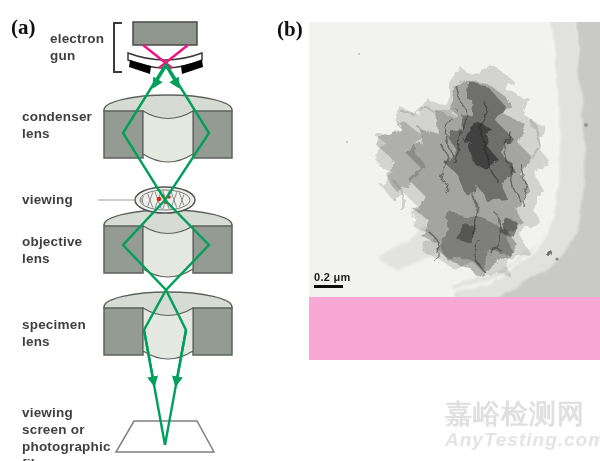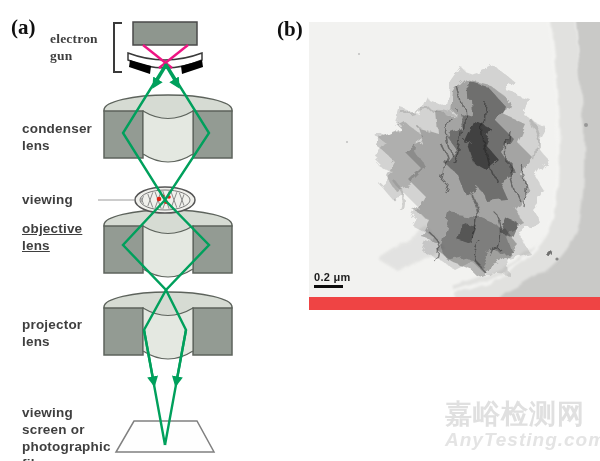--- a/index.html
+++ b/index.html
@@ -3,21 +3,21 @@
 <meta charset="utf-8">
 <style>
   html,body{margin:0;padding:0;background:#fff;}
   .figure{position:relative;width:600px;height:461px;background:#ffffff;overflow:hidden;
           font-family:"Liberation Sans",sans-serif;}
   .panel-letter{position:absolute;font-family:"Liberation Serif",serif;font-weight:bold;
                 font-size:21px;color:#101010;}
   .comp-label{position:absolute;font-weight:bold;font-size:13.5px;line-height:17px;
               color:#3f3f3f;white-space:pre-line;letter-spacing:.2px;}
   .schematic-svg{position:absolute;left:0;top:0;}
-  .micrograph{position:absolute;left:309px;top:22px;width:291px;height:288px;background:#ef4444;}
+  .micrograph{position:absolute;left:309px;top:22px;width:291px;height:338px;background:#f9a8d4;}
   .micrograph svg{position:absolute;left:0;top:0;}
   .scalebar{position:absolute;left:5px;top:249px;}
   .scalebar-text{font-size:11px;font-weight:bold;color:#1c1c1c;letter-spacing:.3px;line-height:12px;}
   .scalebar-line{width:29px;height:3px;background:#0c0c0c;margin-top:2px;}
   .watermark{position:absolute;left:445px;top:400px;text-align:left;pointer-events:none;}
   .watermark-cn{font-size:27px;font-weight:bold;color:#e0e0e0;letter-spacing:1px;line-height:29px;}
   .watermark-en{font-size:19px;font-style:italic;font-weight:bold;color:#e4e4e4;letter-spacing:1px;line-height:21px;}
 </style>
 </head>
 <body>
@@ -75,28 +75,28 @@
     <g fill="none" stroke="#00a05c" stroke-width="2.4">
       <path d="M166,64 L123,133 L165,200 L209,245 L166,290 L144,330 L165,445"></path>
       <path d="M166,64 L209,133 L165,200 L123,245 L166,290 L186,330 L165,445"></path>
       <path d="M166,66 L154,86" marker-end="url(#arrowG)"></path>
       <path d="M166,66 L178,86" marker-end="url(#arrowG)"></path>
       <path d="M144,330 L154,384" marker-end="url(#arrowG)"></path>
       <path d="M186,330 L176,384" marker-end="url(#arrowG)"></path>
     </g>
   </svg>
 
-  <div class="comp-label" style="left:50px;top:30px;font-family:Liberation Serif, serif;">electron
+  <div class="comp-label" style="left:50px;top:30px;">electron
 gun</div>
-  <div class="comp-label" style="left:22px;top:108px;margin-top:12px;">condenser
+  <div class="comp-label" style="left:22px;top:108px;">condenser
 lens</div>
   <div class="comp-label" style="left:22px;top:191px;">viewing</div>
-  <div class="comp-label" style="left:22px;top:220px;text-decoration:underline;">objective
+  <div class="comp-label" style="left:22px;top:233px;">objective
 lens</div>
-  <div class="comp-label" style="left:22px;top:316px;">projector
+  <div class="comp-label" style="left:22px;top:316px;">specimen
 lens</div>
   <div class="comp-label" style="left:22px;top:404px;">viewing
 screen or
 photographic
 film</div>
 
   <div class="panel-letter" style="left:277px;top:17px;">(b)</div>
 
   <div class="micrograph">
     <svg width="291" height="275" viewBox="0 0 291 275">

